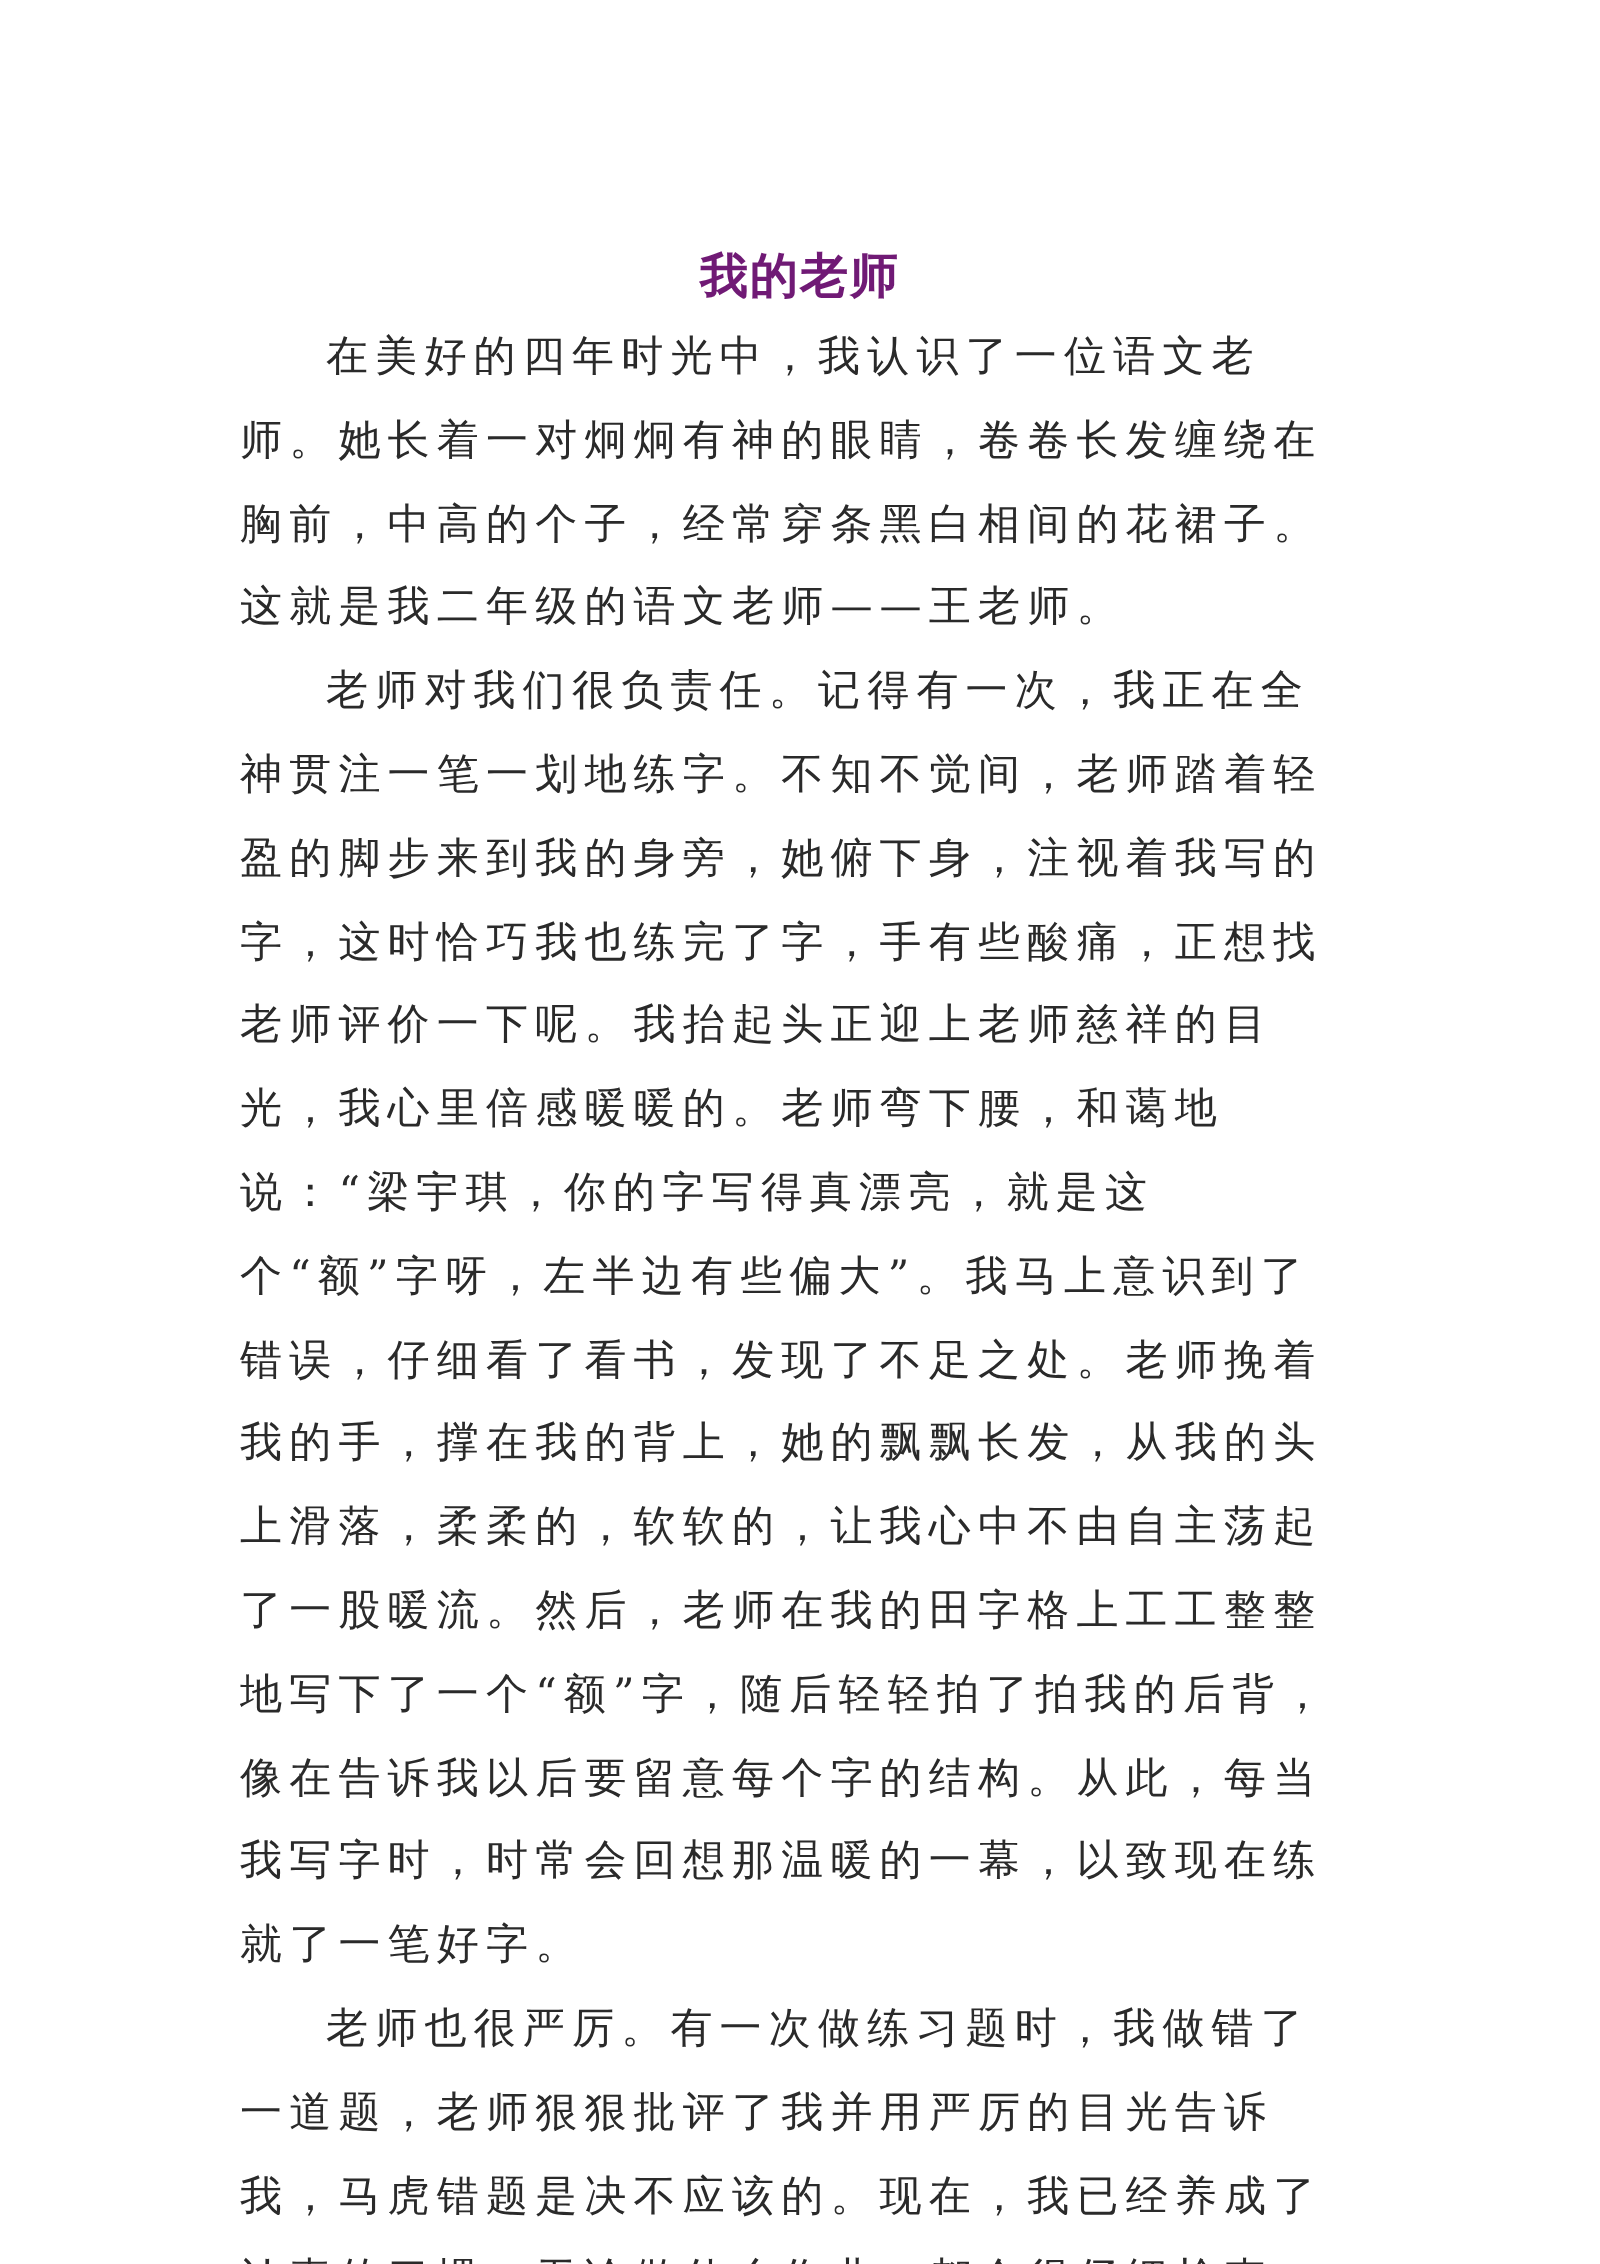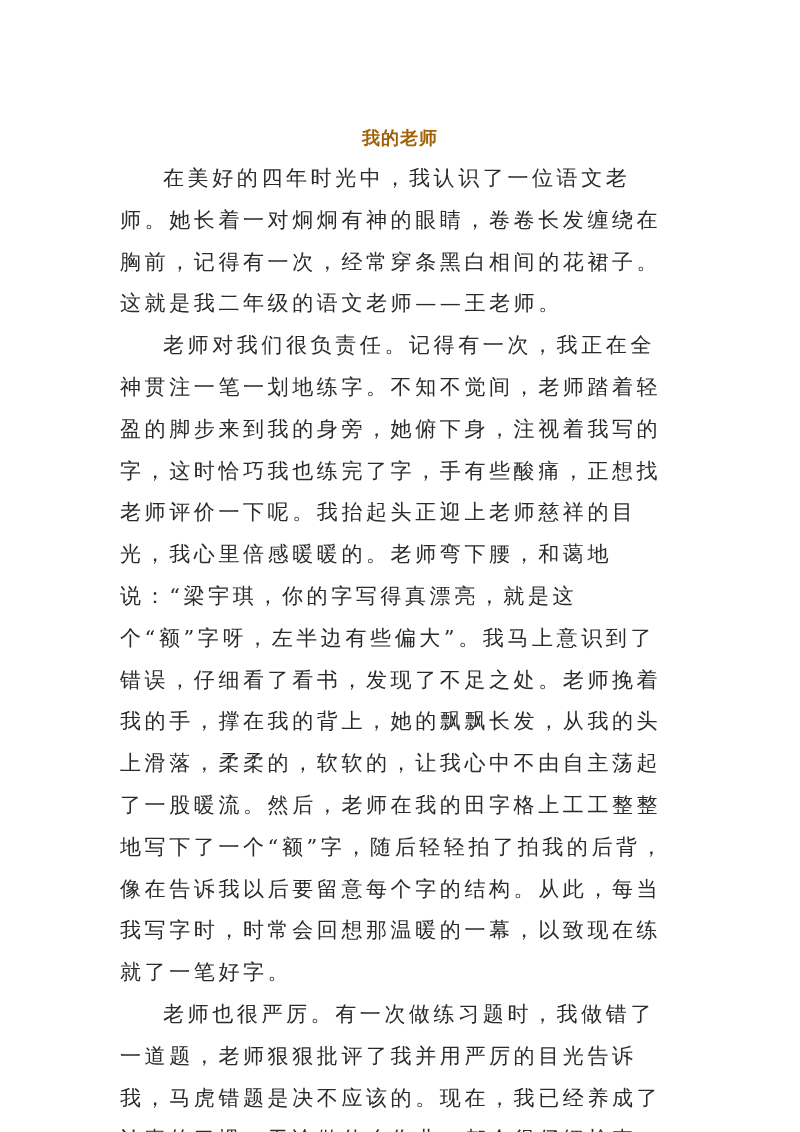--- a/index.html
+++ b/index.html
@@ -1,25 +1,25 @@
 <!DOCTYPE html>
 <html><head>
 <meta charset="utf-8">
 <style>
   html, body { margin: 0; padding: 0; background: #ffffff; }
   body { width: 800px; height: 1132px; overflow: hidden; position: relative;
          font-family: "DejaVu Serif", "Liberation Serif", serif; color: #2a2a2a; }
   .page { position: absolute; left: 120px; top: 118px; width: 548px; }
-  .title { text-align: center; font-size: 18px; font-weight: bold; color: #a16207;
+  .title { text-align: center; font-size: 24px; font-weight: bold; color: #701a75;
            height: 40px; line-height: 40px; margin-left: 12px; letter-spacing: 1px; }
   .para { font-size: 21px; line-height: 41.8px; letter-spacing: 3.6px; text-indent: 43px;
           margin: 0; text-align: left; word-break: break-all; }
 </style>
 </head>
 <body>
 
 <div class="page">
   <div class="title">我的老师</div>
-  <p class="para">在美好的四年时光中，我认识了一位语文老师。她长着一对炯炯有神的眼睛，卷卷长发缠绕在胸前，记得有一次，经常穿条黑白相间的花裙子。这就是我二年级的语文老师——王老师。</p>
+  <p class="para">在美好的四年时光中，我认识了一位语文老师。她长着一对炯炯有神的眼睛，卷卷长发缠绕在胸前，中高的个子，经常穿条黑白相间的花裙子。这就是我二年级的语文老师——王老师。</p>
   <p class="para">老师对我们很负责任。记得有一次，我正在全神贯注一笔一划地练字。不知不觉间，老师踏着轻盈的脚步来到我的身旁，她俯下身，注视着我写的字，这时恰巧我也练完了字，手有些酸痛，正想找老师评价一下呢。我抬起头正迎上老师慈祥的目光，我心里倍感暖暖的。老师弯下腰，和蔼地说：“梁宇琪，你的字写得真漂亮，就是这个“额”字呀，左半边有些偏大”。我马上意识到了错误，仔细看了看书，发现了不足之处。老师挽着我的手，撑在我的背上，她的飘飘长发，从我的头上滑落，柔柔的，软软的，让我心中不由自主荡起了一股暖流。然后，老师在我的田字格上工工整整地写下了一个“额”字，随后轻轻拍了拍我的后背，像在告诉我以后要留意每个字的结构。从此，每当我写字时，时常会回想那温暖的一幕，以致现在练就了一笔好字。</p>
   <p class="para">老师也很严厉。有一次做练习题时，我做错了一道题，老师狠狠批评了我并用严厉的目光告诉我，马虎错题是决不应该的。现在，我已经养成了认真的习惯，无论做什么作业，都会很仔细检查，以致考试中我从没有再因为马虎错题。我知道这与老师平时对我们的严格要求是分不开的，我感谢我的老师。</p>
 
 </div>
 
 </body></html>

